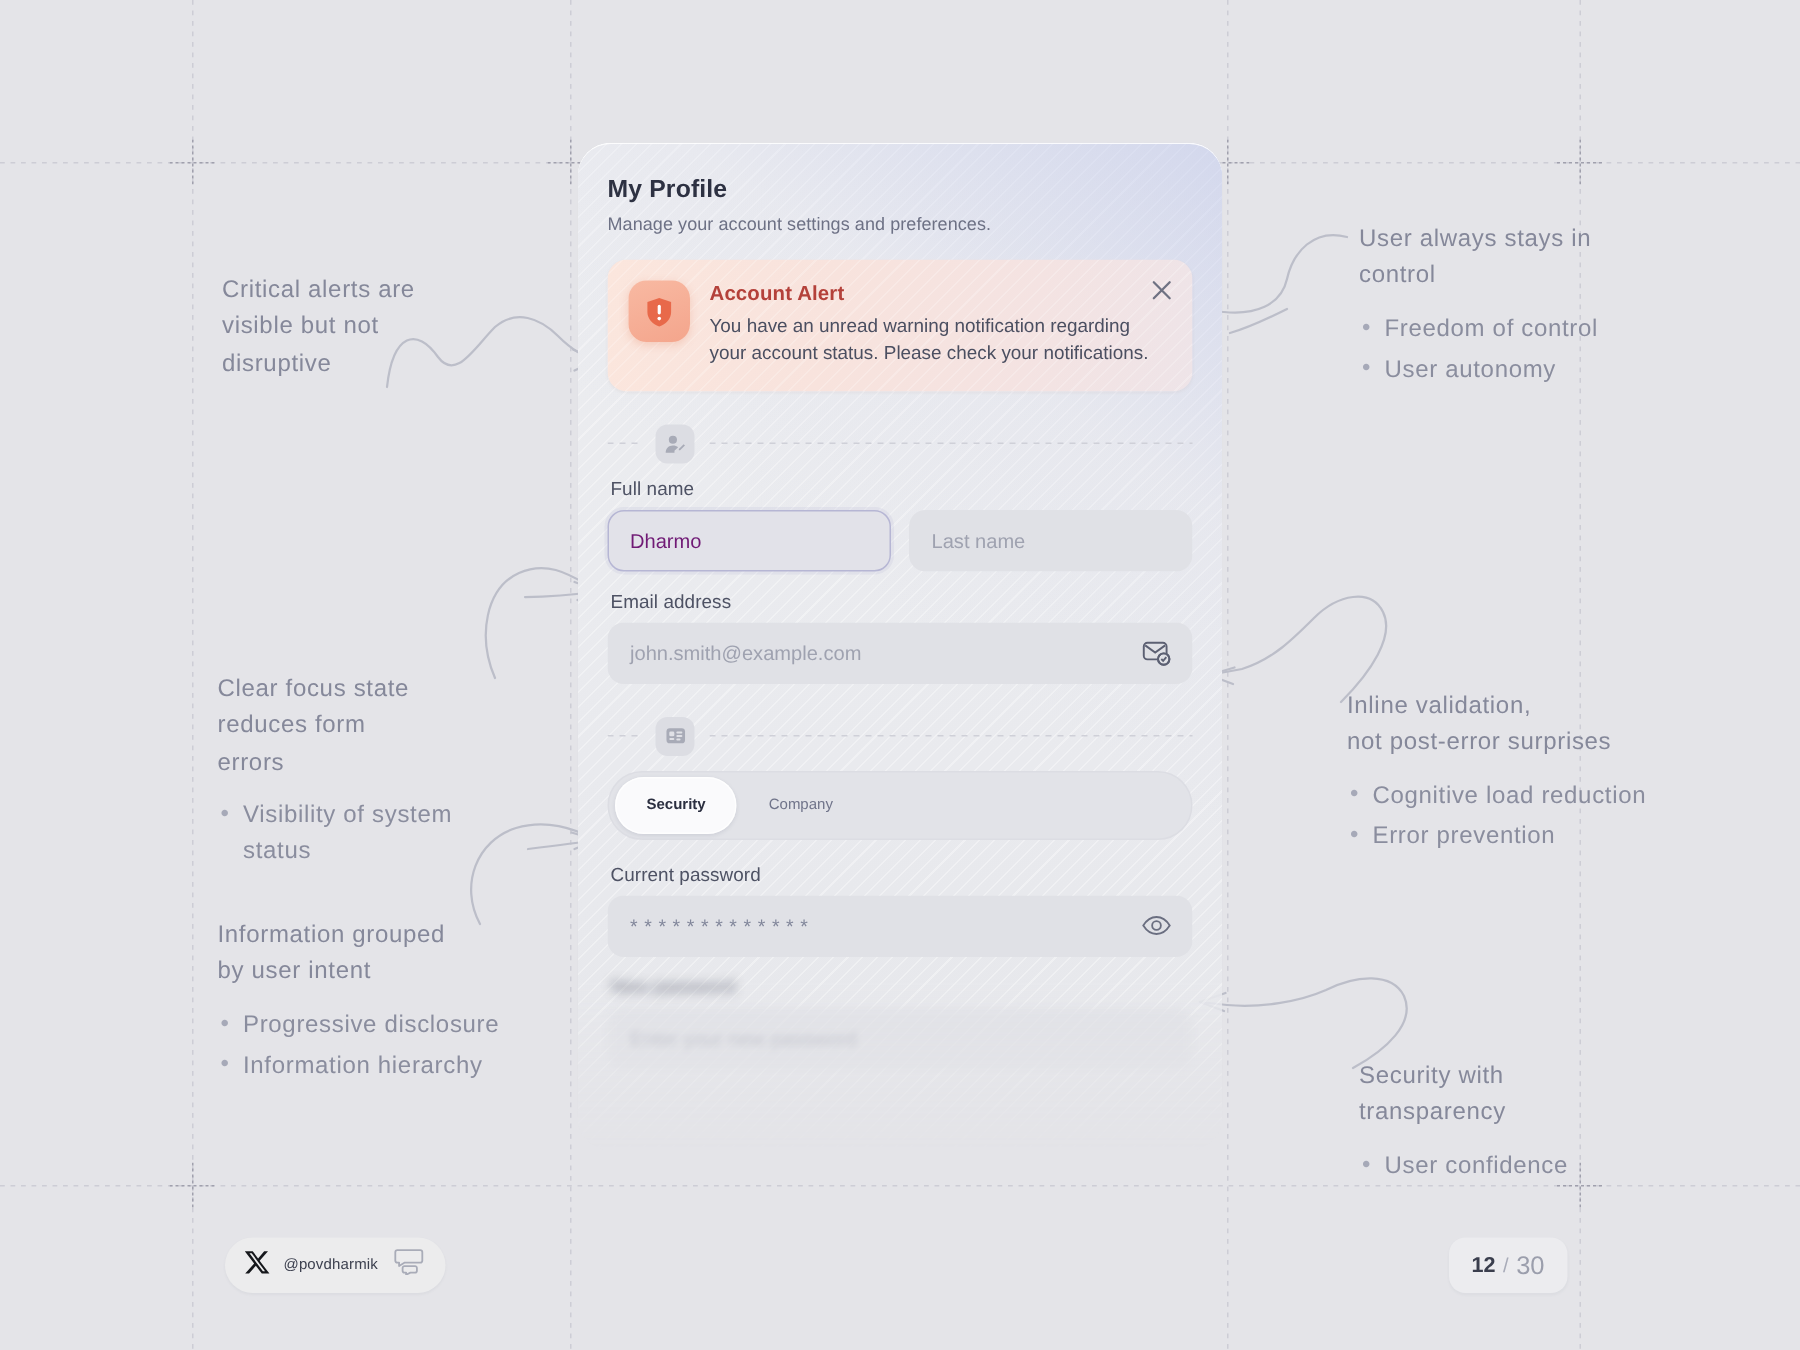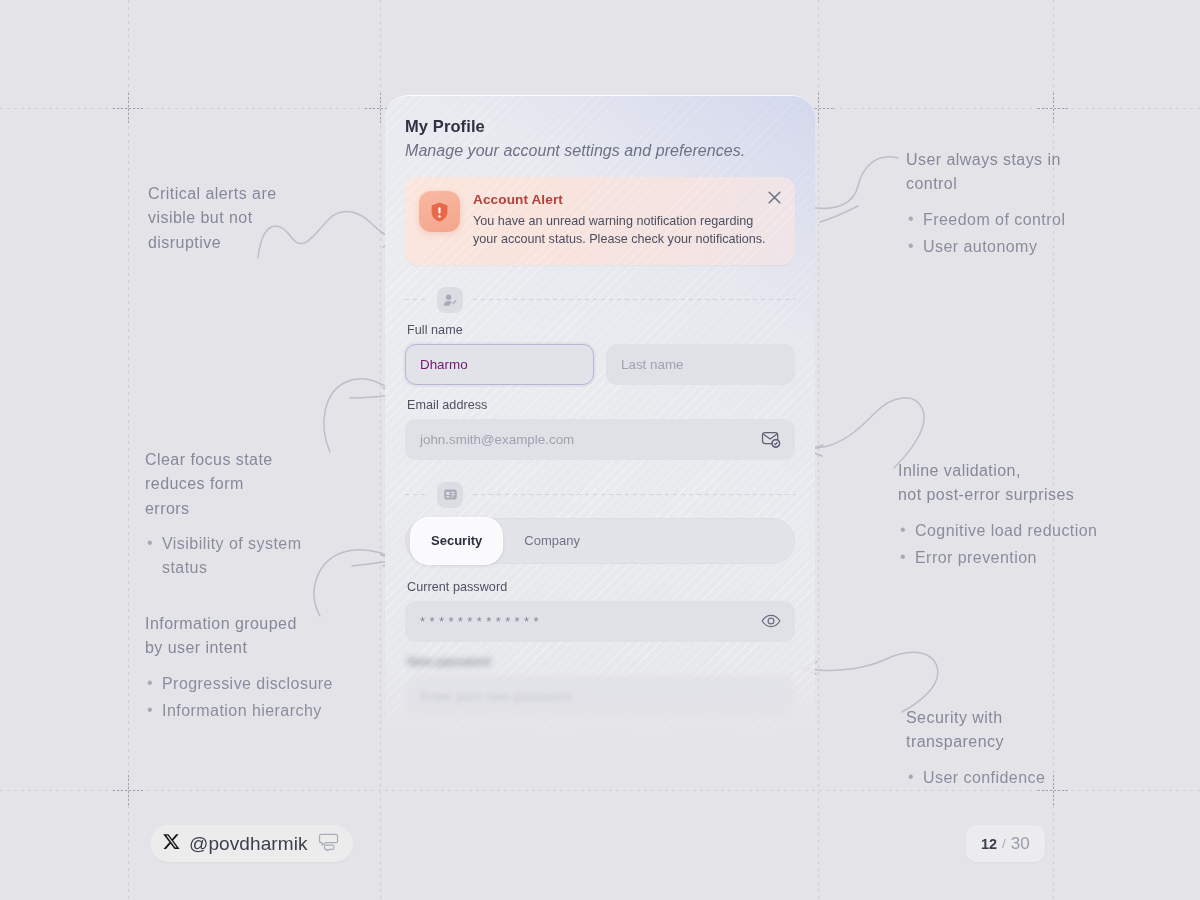--- a/index.html
+++ b/index.html
@@ -63,21 +63,21 @@
     -webkit-mask-image: linear-gradient(to bottom, #000 0, #000 83%, rgba(0,0,0,.35) 94%, rgba(0,0,0,0) 100%);
     mask-image: linear-gradient(to bottom, #000 0, #000 83%, rgba(0,0,0,.35) 94%, rgba(0,0,0,0) 100%);
   }
 
   .card-inner { padding: 22px 20px 0 20px; position: relative; }
 
   .card-title {
     font-size: 16.5px; font-weight: 700; color: #2d3142; letter-spacing: .1px;
   }
   .card-subtitle {
-    margin-top: 6px; font-size: 16px; color: #6d7185; letter-spacing: .05px; font-style: italic;
+    margin-top: 6px; font-size: 12px; color: #6d7185; letter-spacing: .05px;
   }
 
   
   .alert {
     position: relative;
     margin-top: 17px;
     border-radius: 13px;
     padding: 14px 14px 16px 14px;
     display: flex;
     gap: 13px;
@@ -160,23 +160,23 @@
   .segmented {
     height: 46px;
     border-radius: 23px;
     background: #e2e3e8;
     border: 1px solid #dcdde3;
     display: flex; align-items: center;
     padding: 4px;
     margin-bottom: 16px;
   }
   .seg-tab {
-    height: 48px; padding: 0 21px; border-radius: 19px;
+    height: 38px; padding: 0 21px; border-radius: 19px;
     display: flex; align-items: center; justify-content: center;
-    font-size: 13px; color: #70748a; cursor: pointer;
+    font-size: 10px; color: #70748a; cursor: pointer;
     border: 0; background: transparent;
     font-family: inherit;
   }
   .seg-tab.active {
     background: #fafafc; color: #2b2f40; font-weight: 600;
     box-shadow: 0 1px 3px rgba(80,84,110,.14), 0 0 0 1px rgba(255,255,255,.7) inset;
   }
 
   .pw-dots { letter-spacing: 4.4px; color: #82879b; font-size: 13px; }
 
@@ -208,21 +208,21 @@
 
   
   .handle-pill {
     position: absolute; left: 150px; top: 825px;
     height: 37px; padding: 0 14px 0 13px;
     border-radius: 19px;
     background: #ececed;
     display: flex; align-items: center; gap: 9px;
     box-shadow: 0 1px 2px rgba(90,94,120,.07);
   }
-  .handle-text { font-size: 19px; color: #3b3f4e; font-weight: 500; letter-spacing: .1px; }
+  .handle-text { font-size: 10px; color: #3b3f4e; font-weight: 500; letter-spacing: .1px; }
 
   .page-pill {
     position: absolute; left: 966px; top: 825px;
     height: 37px; min-width: 72px; padding: 0 15px;
     border-radius: 11px;
     background: #ececef;
     display: flex; align-items: center; justify-content: center; gap: 5px;
     box-shadow: 0 1px 2px rgba(90,94,120,.06);
   }
   .page-cur { font-size: 14.4px; font-weight: 700; color: #3a3e4d; }

